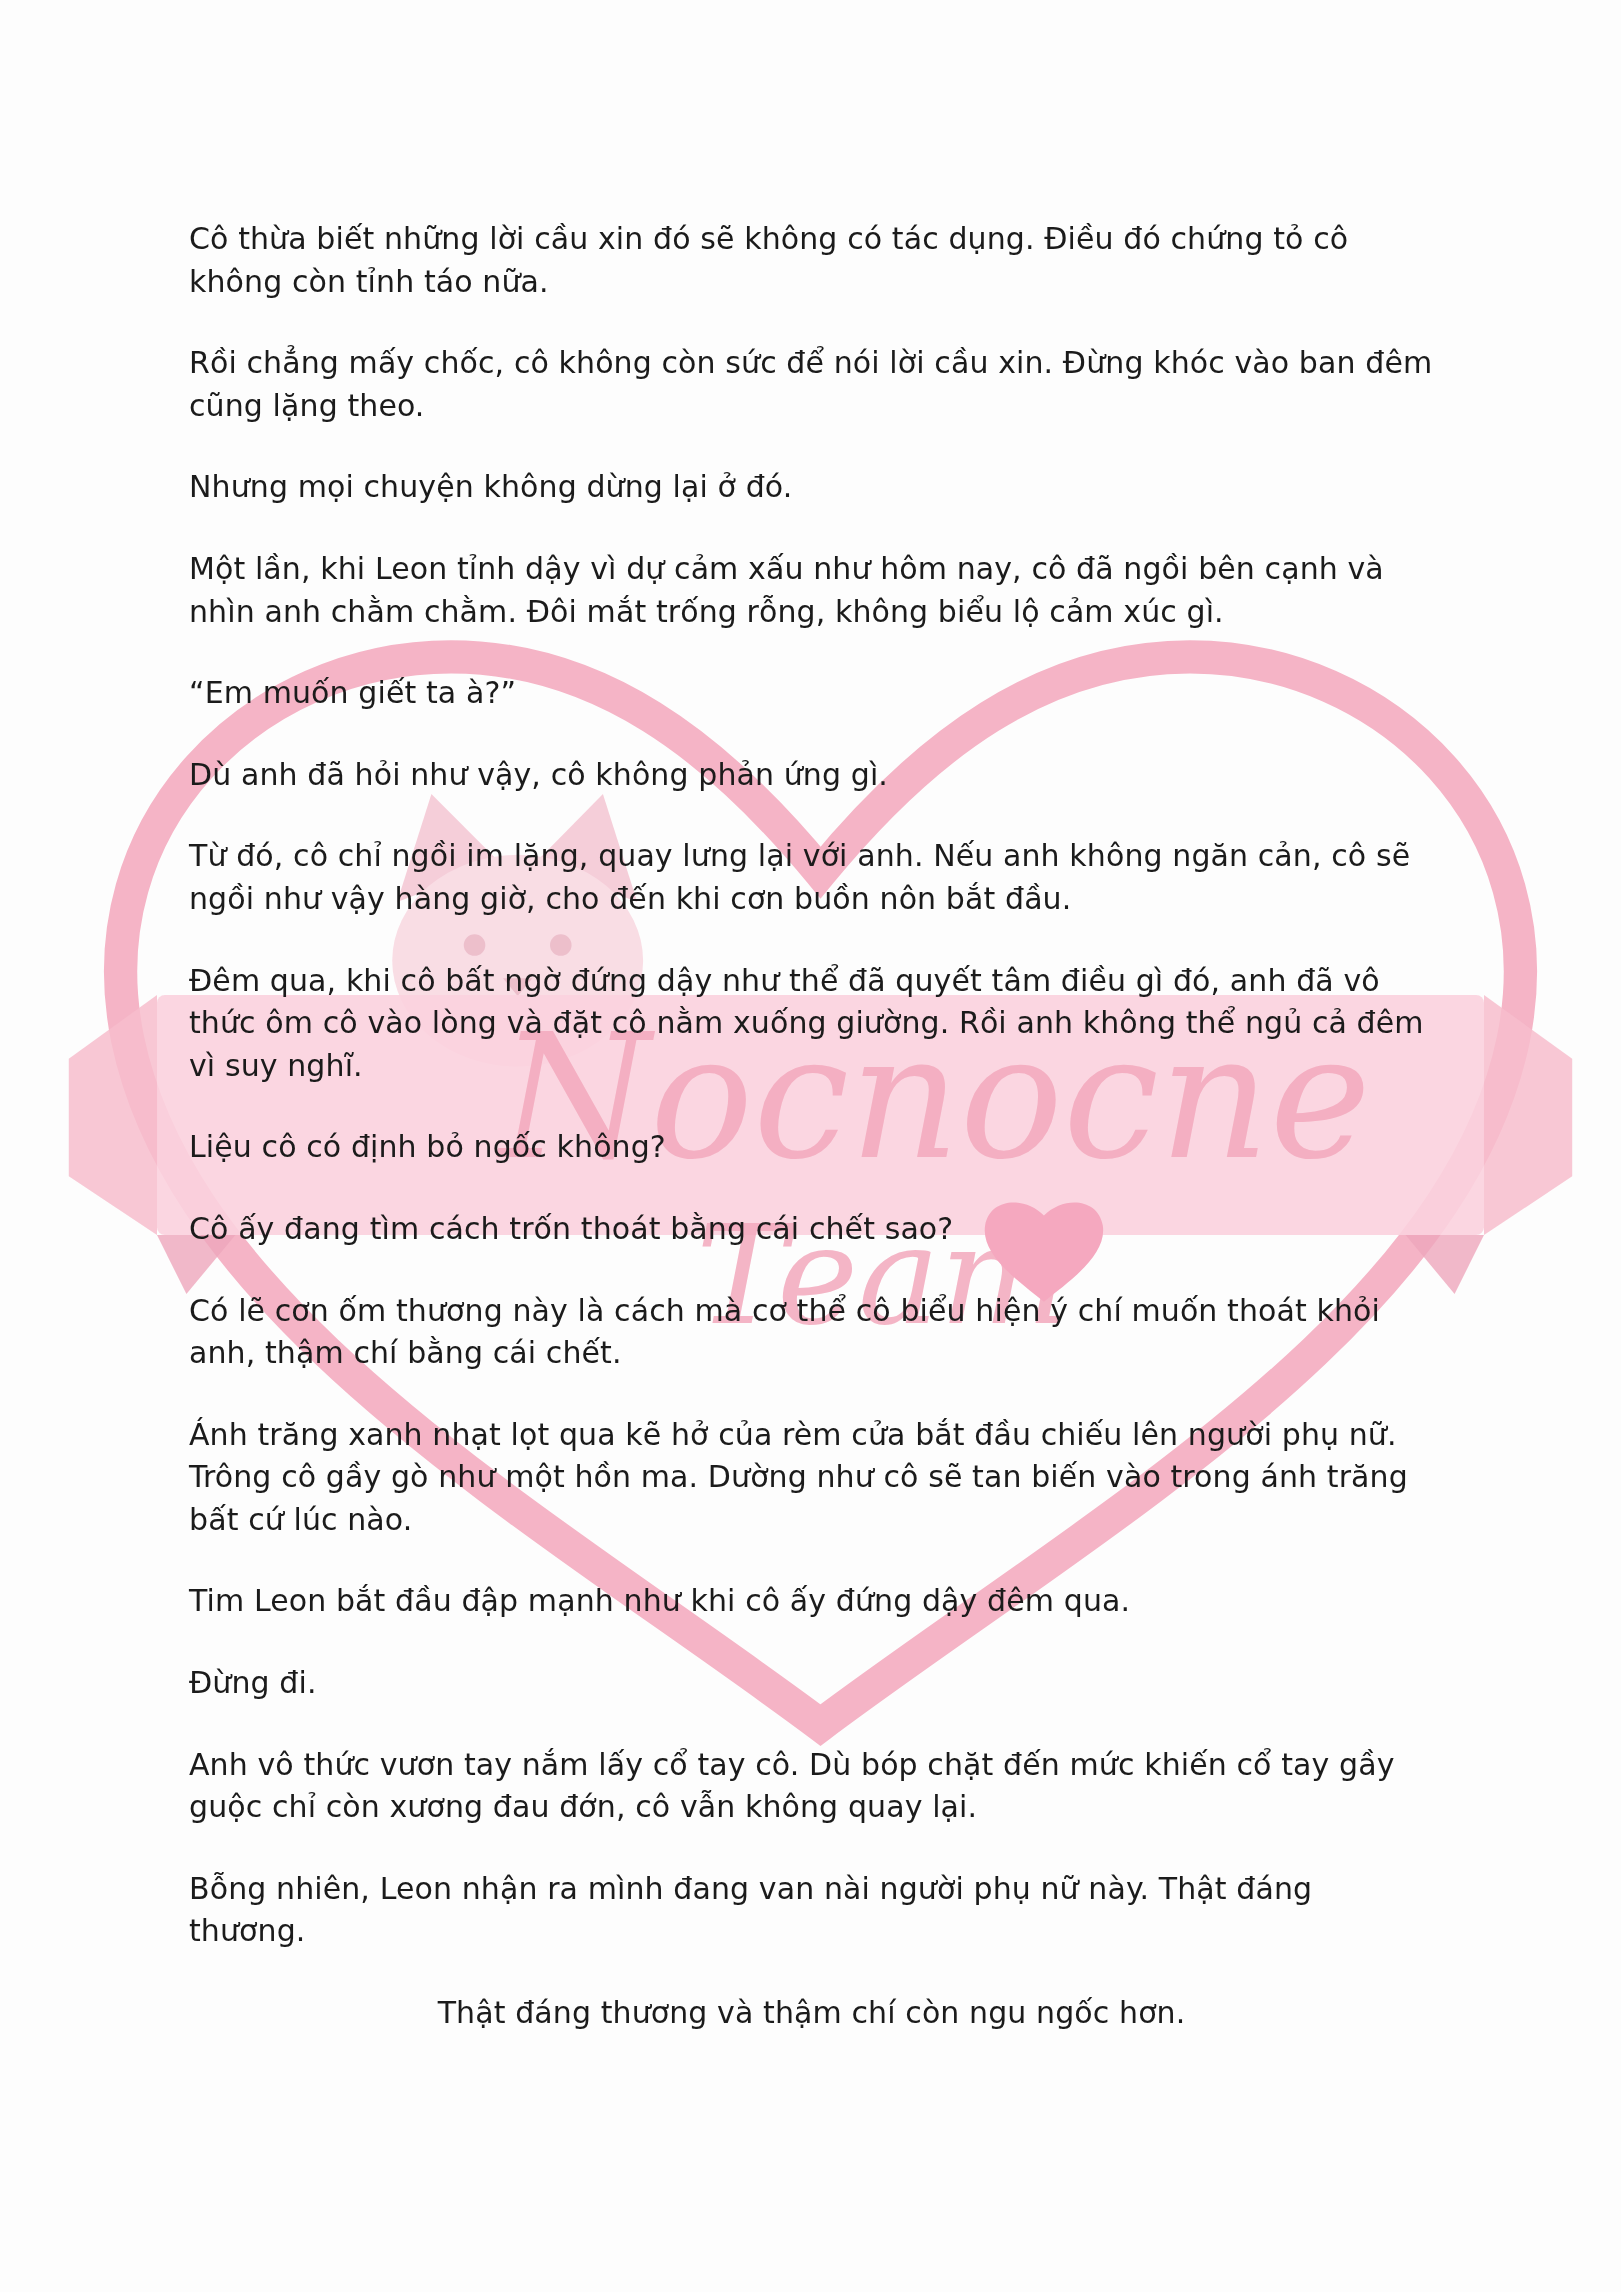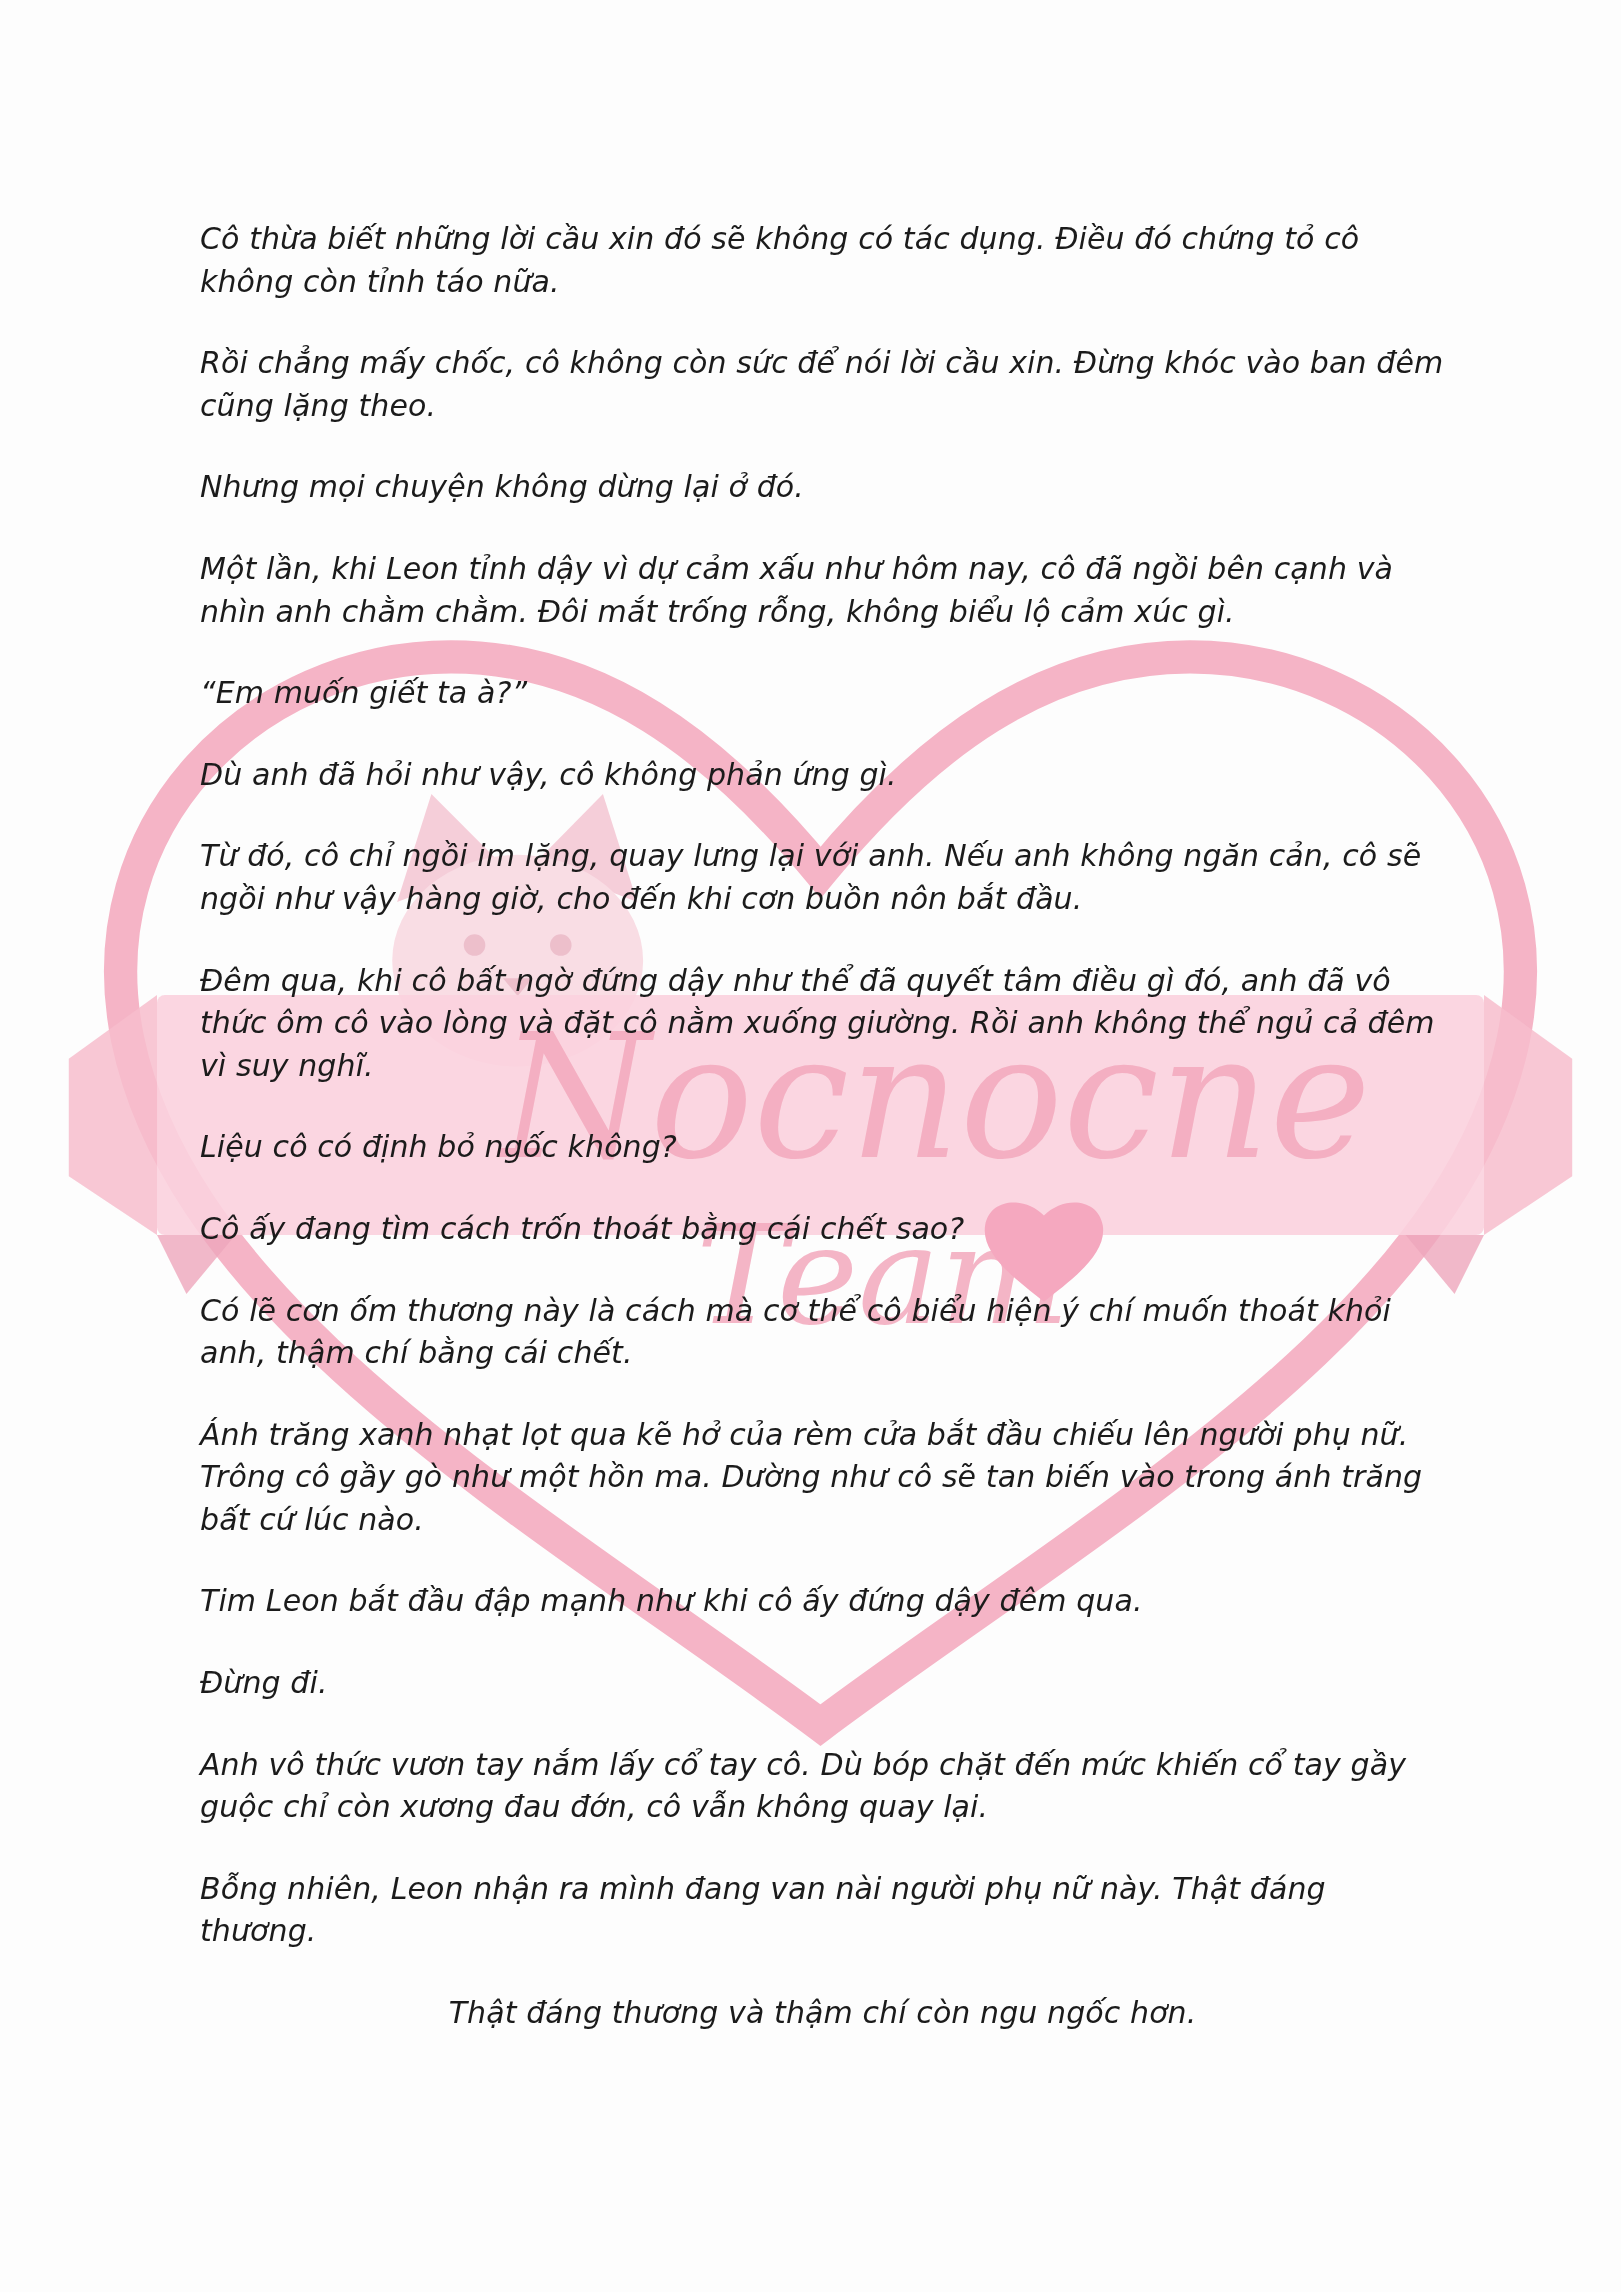--- a/index.html
+++ b/index.html
@@ -39,25 +39,24 @@
   .wm-script {
     font-family: "DejaVu Serif", serif;
     font-style: italic;
     fill: #f3a9bd;
     opacity: 0.85;
   }
 
   
   #content {
     position: absolute;
-    left: 200px;
+    left: 189px;
     top: 218px;
     width: 1245px;
     z-index: 2;
-    font-style: italic;
   }
 
   .para {
     margin: 0 0 39px 0;
     font-family: "DejaVu Sans", sans-serif;
     font-size: 30px;
     line-height: 1.42;
     color: #1b1b1b;
     letter-spacing: 0.1px;
     text-align: left;

